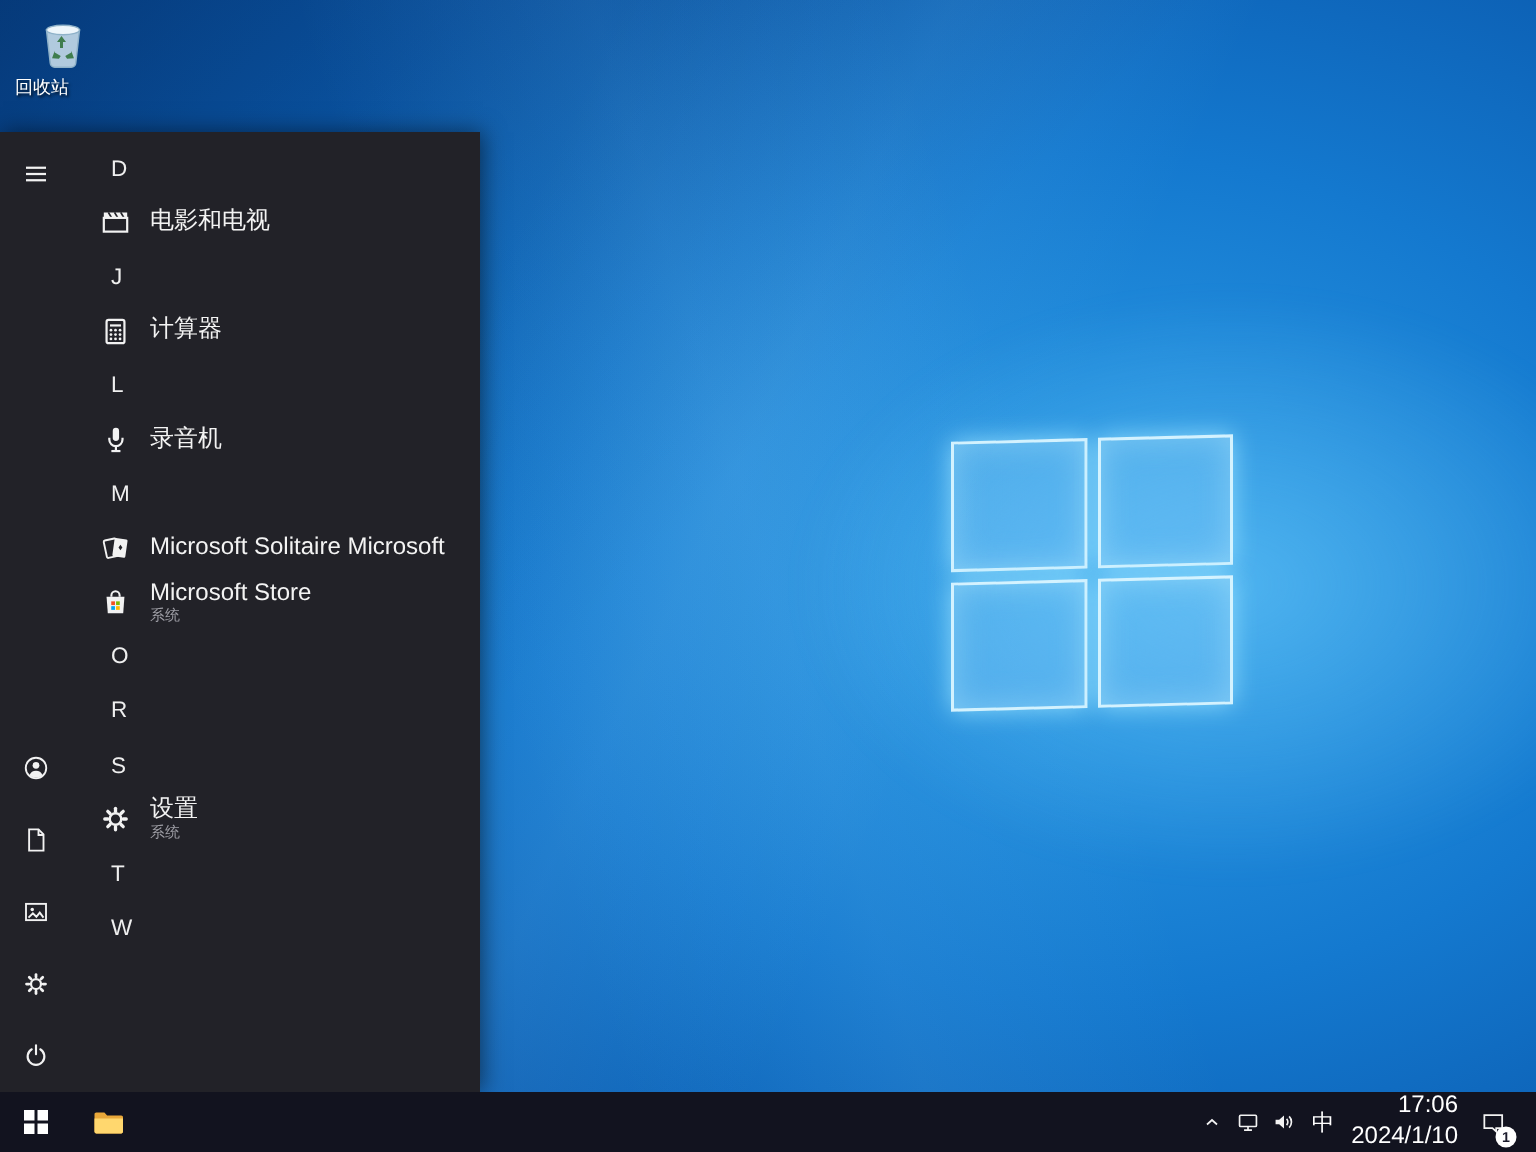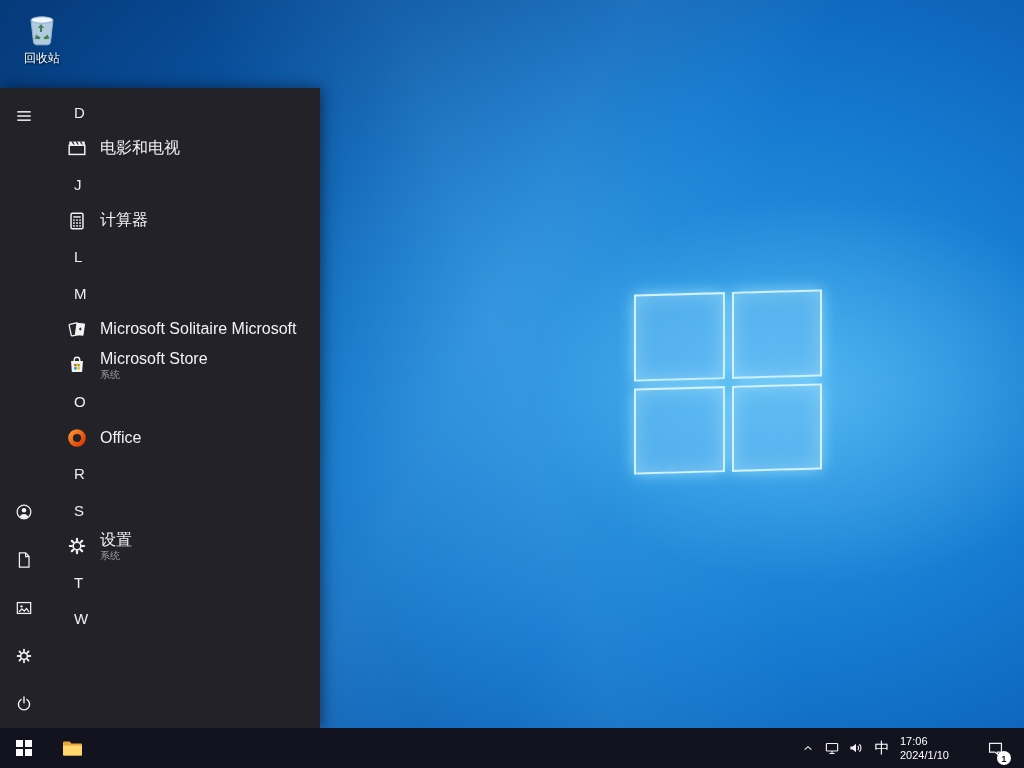--- a/index.html
+++ b/index.html
@@ -20,21 +20,21 @@
     background:radial-gradient(closest-side, rgba(120,212,255,.48), rgba(120,212,255,0));
     filter:blur(8px);}
   .win-logo{position:absolute;left:634px;top:292px;width:188px;height:180px;
     display:grid;grid-template-columns:1fr 1fr;grid-template-rows:1fr 1fr;gap:7px;
     transform:skewY(-1.5deg);}
   .pane{background:linear-gradient(160deg, rgba(140,210,250,.32), rgba(110,190,245,.55));
     border:2px solid rgba(218,246,255,.95);
     box-shadow:0 0 16px rgba(150,225,255,.85), inset 0 0 22px rgba(190,240,255,.4);}
 
   
-  .desktop-icon{position:absolute;left:10px;top:8px;width:64px;text-align:center;cursor:default;}
+  .desktop-icon{position:absolute;left:10px;top:8px;width:64px;cursor:default;}
   .desktop-icon .ic{display:flex;justify-content:center;}
   .desktop-icon .lbl{margin-top:2px;font-size:12px;color:#fff;
     text-shadow:1px 1px 2px rgba(0,0,0,.85);}
 
   
   .start-menu{position:absolute;left:0;top:88px;width:320px;height:640px;
     background:#222228;box-shadow:2px 0 14px rgba(0,0,0,.5);}
   .rail{position:absolute;left:0;top:0;width:48px;height:640px;}
   .rail-btn{position:absolute;left:0;width:48px;height:48px;display:flex;
     align-items:center;justify-content:center;cursor:pointer;}
@@ -52,21 +52,21 @@
   
   .taskbar{position:absolute;left:0;top:728px;width:1024px;height:40px;
     background:#12131f;display:flex;align-items:center;}
   .tb-btn{width:48px;height:40px;display:flex;align-items:center;justify-content:center;cursor:pointer;}
   .win-flag{display:grid;grid-template-columns:7px 7px;grid-template-rows:7px 7px;gap:2px;}
   .win-flag span{background:#fff;display:block;}
   .tray{position:absolute;right:0;top:0;height:40px;display:flex;align-items:center;padding-right:14px;}
   .tray-btn{height:40px;display:flex;align-items:center;justify-content:center;cursor:pointer;color:#f2f2f2;}
   .tray-ic{width:24px;}
   .ime{width:28px;font-size:15px;color:#fff;text-align:center;}
-  .clock{width:72px;margin:0 8px 0 4px;text-align:left;color:#fff;font-size:11px;line-height:1.3;}
+  .clock{width:72px;margin:0 8px 0 4px;text-align:right;color:#fff;font-size:16px;line-height:1.3;}
   .notif{width:30px;position:relative;}
   .badge{position:absolute;right:-1px;bottom:3px;width:14px;height:14px;border-radius:50%;
     background:#fff;color:#1b1b2c;font-size:9.5px;font-weight:bold;
     display:flex;align-items:center;justify-content:center;}
   svg{display:block;}
 </style>
 </head>
 <body>
 
 <div class="screen">
@@ -187,20 +187,33 @@
             </g>
           </svg>
         </span>
         <span class="m-labels">
             <span class="m-name">计算器</span>
           </span>
       </div>
 
       <div class="m-row m-letter">L</div>
 
+      <div class="m-row m-app">
+        <span class="m-ic">
+          <svg width="22" height="22" viewBox="0 0 24 24">
+            <rect x="10" y="3.5" width="4.6" height="9.5" rx="2.3" fill="#f2f2f2"></rect>
+            <path d="M7.5 10.8v1.2a4.8 4.8 0 0 0 9.6 0v-1.2" fill="none" stroke="#f2f2f2" stroke-width="1.6"></path>
+            <line x1="12.3" y1="17" x2="12.3" y2="20" stroke="#f2f2f2" stroke-width="1.6"></line>
+            <line x1="9" y1="20.4" x2="15.6" y2="20.4" stroke="#f2f2f2" stroke-width="1.6"></line>
+          </svg>
+        </span>
+        <span class="m-labels">
+            <span class="m-name">录音机</span>
+          </span>
+      </div>
 
       <div class="m-row m-letter">M</div>
 
       <div class="m-row m-app">
         <span class="m-ic">
           <svg width="22" height="22" viewBox="0 0 24 24">
             <rect x="4.5" y="6" width="9" height="13" rx="1" transform="rotate(-12 9 12.5)" fill="none" stroke="#f2f2f2" stroke-width="1.4"></rect>
             <rect x="10.5" y="5.5" width="9.5" height="13.5" rx="1" transform="rotate(8 15.2 12.2)" fill="#f2f2f2"></rect>
             <path d="M15.6 10l1.4 2-1.4 2-1.4-2z" fill="#222228"></path>
           </svg>
@@ -222,36 +235,20 @@
           </svg>
         </span>
         <span class="m-labels">
           <span class="m-name">Microsoft Store</span>
           <span class="m-sub">系统</span>
         </span>
       </div>
 
       <div class="m-row m-letter">O</div>
 
-      <div class="m-row m-app">
-        <span class="m-ic">
-          <svg width="22" height="22" viewBox="0 0 24 24">
-            <defs>
-              <linearGradient id="og" x1="0" y1="0" x2="1" y2="1">
-                <stop offset="0" stop-color="#ff8f2b"></stop>
-                  <stop offset="1" stop-color="#d83b01"></stop>
-              </linearGradient>
-            </defs>
-            <circle cx="12" cy="12" r="7" fill="none" stroke="url(#og)" stroke-width="5.2"></circle>
-          </svg>
-        </span>
-        <span class="m-labels">
-            <span class="m-name">Office</span>
-          </span>
-      </div>
 
       <div class="m-row m-letter">R</div>
 
 
       <div class="m-row m-letter">S</div>
 
       <div class="m-row m-app">
         <span class="m-ic">
           <svg width="22" height="22" viewBox="0 0 24 24" stroke="#f2f2f2" stroke-linecap="round">
             <circle cx="12" cy="12" r="4.2" fill="none" stroke-width="1.8"></circle>

